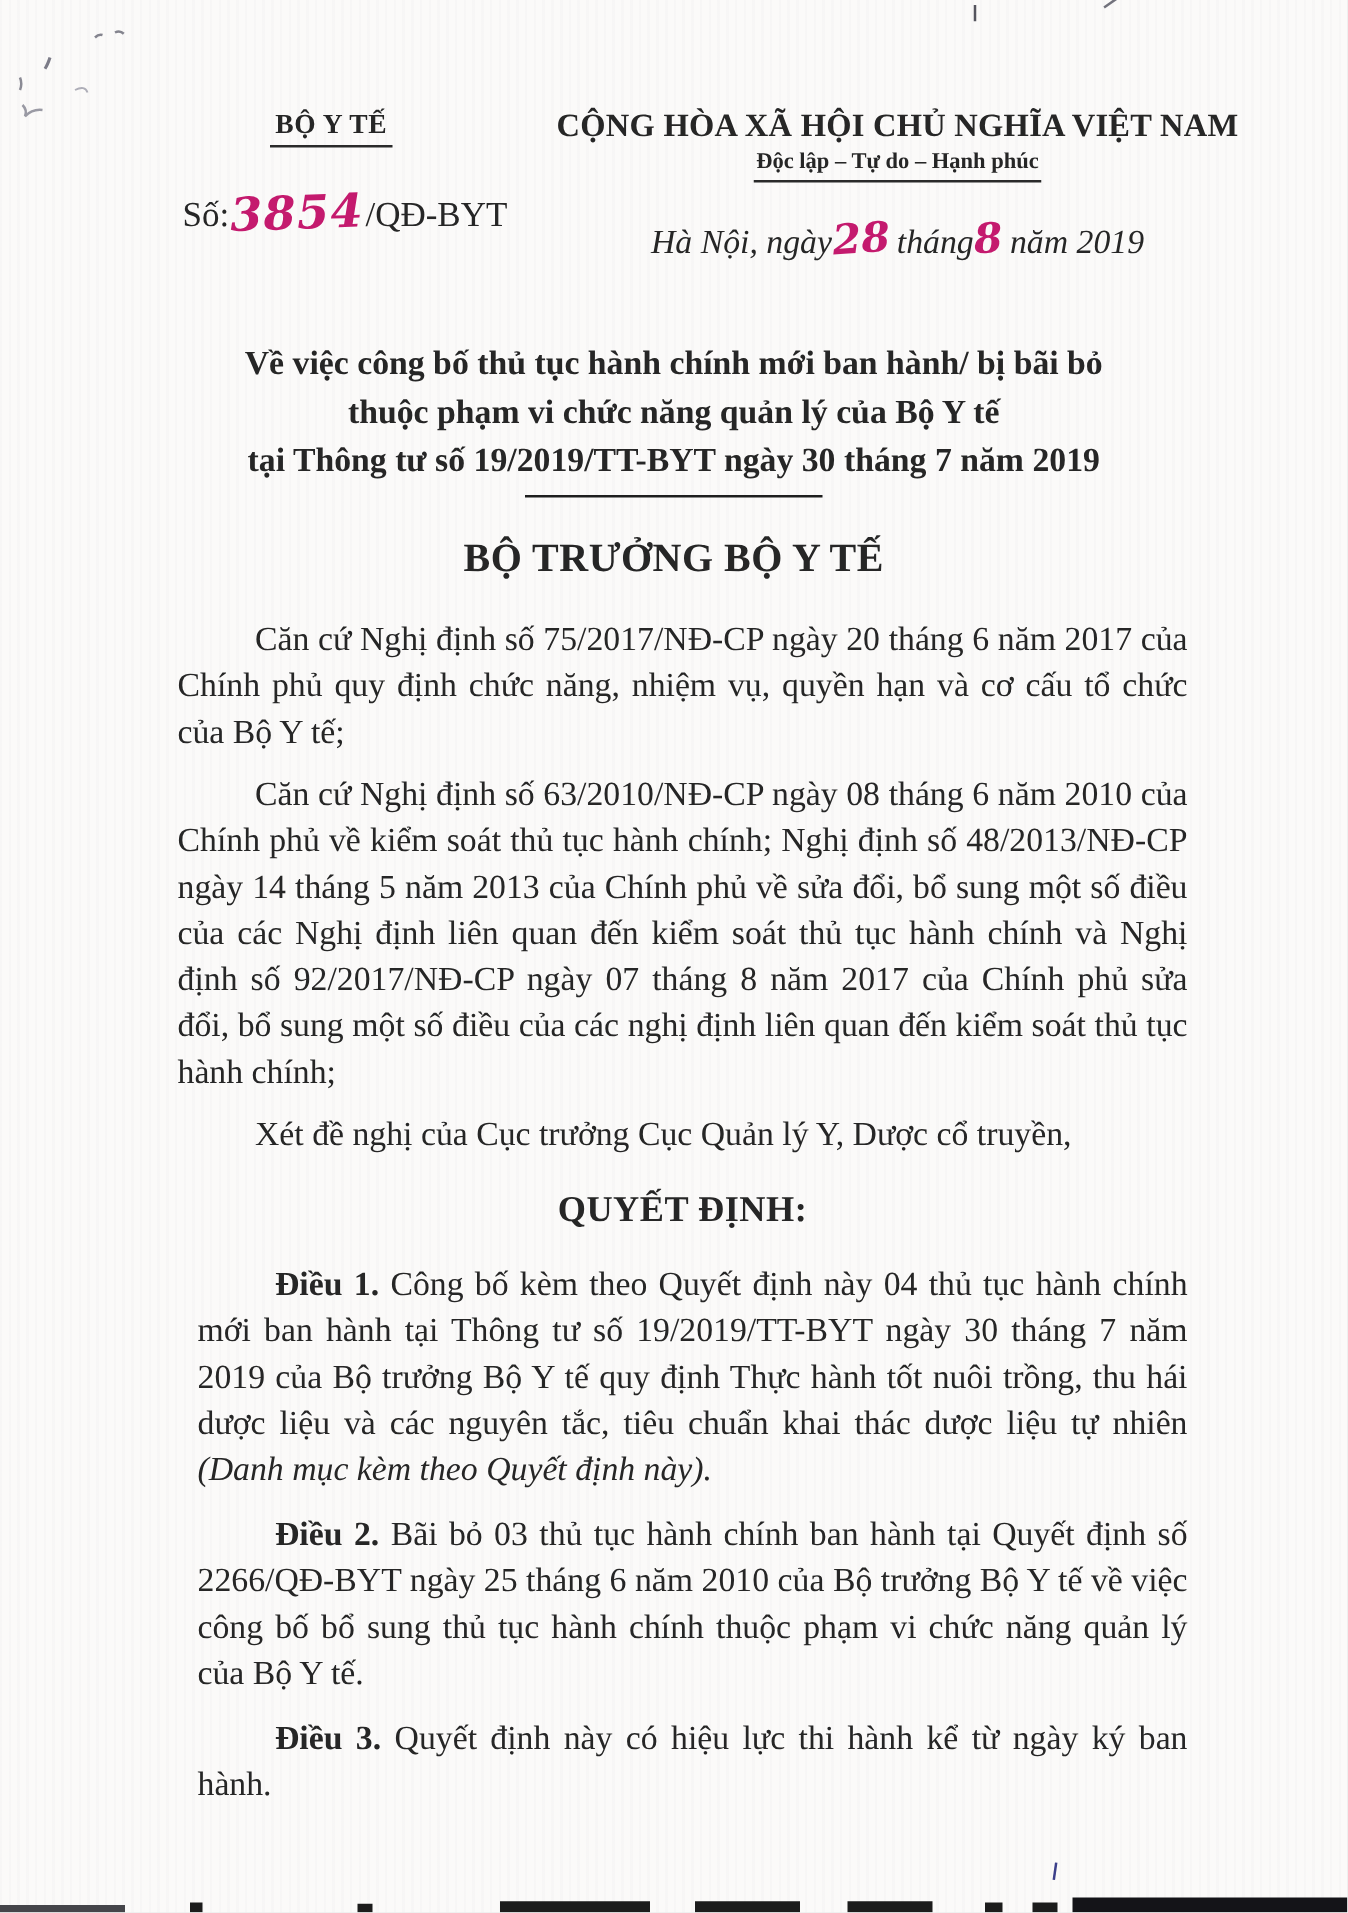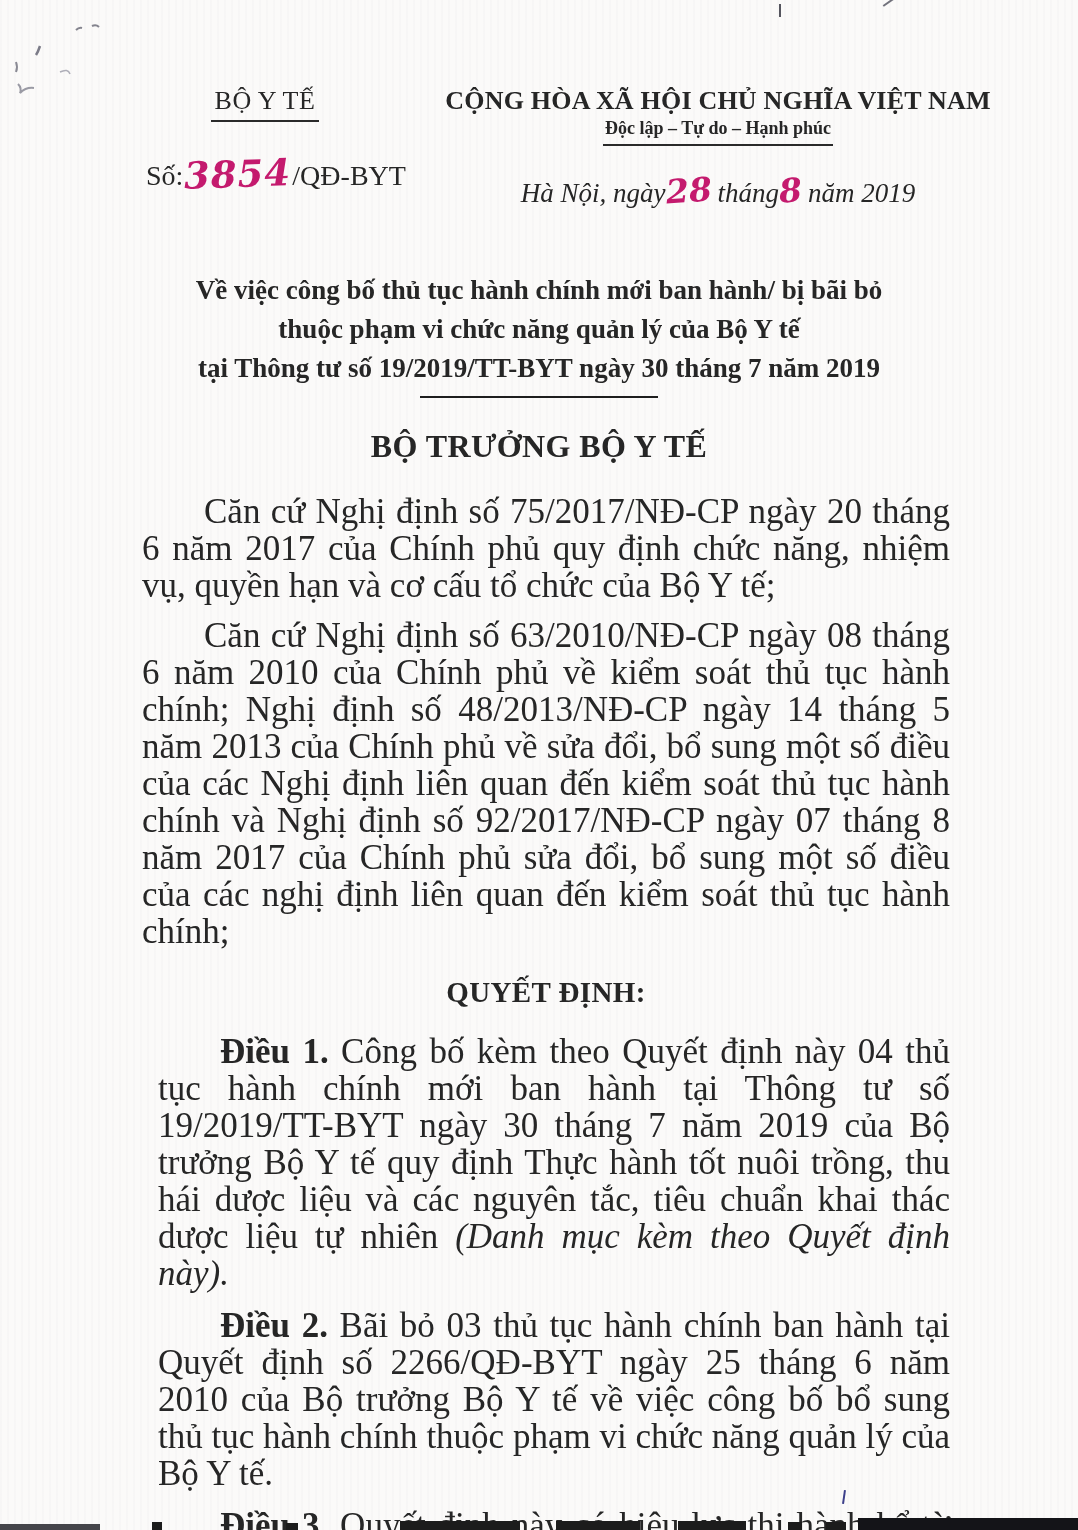--- a/index.html
+++ b/index.html
@@ -18,22 +18,22 @@
 
   
   .header {
     display: flex;
     justify-content: space-between;
     padding: 86px 70px 0 140px;
   }
   .header-left { width: 250px; text-align: center; }
   .org {
     display: inline-block;
-    font-weight: normal;
-    font-size: 26px;
+    font-weight: bold;
+    font-size: 22px;
     letter-spacing: 0.5px;
     padding: 0 4px 4px 4px;
     border-bottom: 2.5px solid #2a2a2a;
   }
   .doc-number {
     margin-top: 32px;
     font-size: 28px;
     white-space: nowrap;
     text-align: left;
     padding-left: 6px;
@@ -77,21 +77,21 @@
   .subtitle-underline {
     width: 238px; height: 0;
     border-top: 2.5px solid #1e1e1e;
     margin: 8px auto 0 auto;
   }
   .authority { margin-top: 30px; text-align: center; font-weight: bold; font-size: 32px; letter-spacing: 0.4px; }
 
   
   .body-text { padding: 0 128px 0 142px; margin-top: 28px; }
   .para {
-    font-size: 35px;
+    font-size: 27px;
     line-height: 37px;
     text-align: justify;
     text-indent: 62px;
     margin-bottom: 13px;
   }
   .decision-heading {
     text-align: center;
     font-weight: bold;
     font-size: 29px;
     margin: 26px 0 24px 0;
@@ -161,20 +161,21 @@
       <div>thuộc phạm vi chức năng quản lý của Bộ Y tế</div>
       <div>tại Thông tư số 19/2019/TT-BYT ngày 30 tháng 7 năm 2019</div>
     </div>
     <div class="subtitle-underline"></div>
     <div class="authority">BỘ TRƯỞNG BỘ Y TẾ</div>
   </div>
 
   <div class="body-text">
     <p class="para">Căn cứ Nghị định số 75/2017/NĐ-CP ngày 20 tháng 6 năm 2017 của Chính phủ quy định chức năng, nhiệm vụ, quyền hạn và cơ cấu tổ chức của Bộ Y tế;</p>
     <p class="para">Căn cứ Nghị định số 63/2010/NĐ-CP ngày 08 tháng 6 năm 2010 của Chính phủ về kiểm soát thủ tục hành chính; Nghị định số 48/2013/NĐ-CP ngày 14 tháng 5 năm 2013 của Chính phủ về sửa đổi, bổ sung một số điều của các Nghị định liên quan đến kiểm soát thủ tục hành chính và Nghị định số 92/2017/NĐ-CP ngày 07 tháng 8 năm 2017 của Chính phủ sửa đổi, bổ sung một số điều của các nghị định liên quan đến kiểm soát thủ tục hành chính;</p>
+    <p class="para">Xét đề nghị của Cục trưởng Cục Quản lý Y, Dược cổ truyền,</p>
 
     <div class="decision-heading">QUYẾT ĐỊNH:</div>
 
     <p class="para article"><span class="lead">Điều 1.</span><span> Công bố kèm theo Quyết định này 04 thủ tục hành chính mới ban hành tại Thông tư số 19/2019/TT-BYT ngày 30 tháng 7 năm 2019 của Bộ trưởng Bộ Y tế quy định Thực hành tốt nuôi trồng, thu hái dược liệu và các nguyên tắc, tiêu chuẩn khai thác dược liệu tự nhiên </span><span class="tail-italic">(Danh mục kèm theo Quyết định này).</span></p>
 
     <p class="para article"><span class="lead">Điều 2.</span><span> Bãi bỏ 03 thủ tục hành chính ban hành tại Quyết định số 2266/QĐ-BYT ngày 25 tháng 6 năm 2010 của Bộ trưởng Bộ Y tế về việc công bố bổ sung thủ tục hành chính thuộc phạm vi chức năng quản lý của Bộ Y tế.</span><span class="tail-italic"></span></p>
 
     <p class="para article"><span class="lead">Điều 3.</span><span> Quyết định này có hiệu lực thi hành kể từ ngày ký ban hành.</span><span class="tail-italic"></span></p>
   </div>
 

